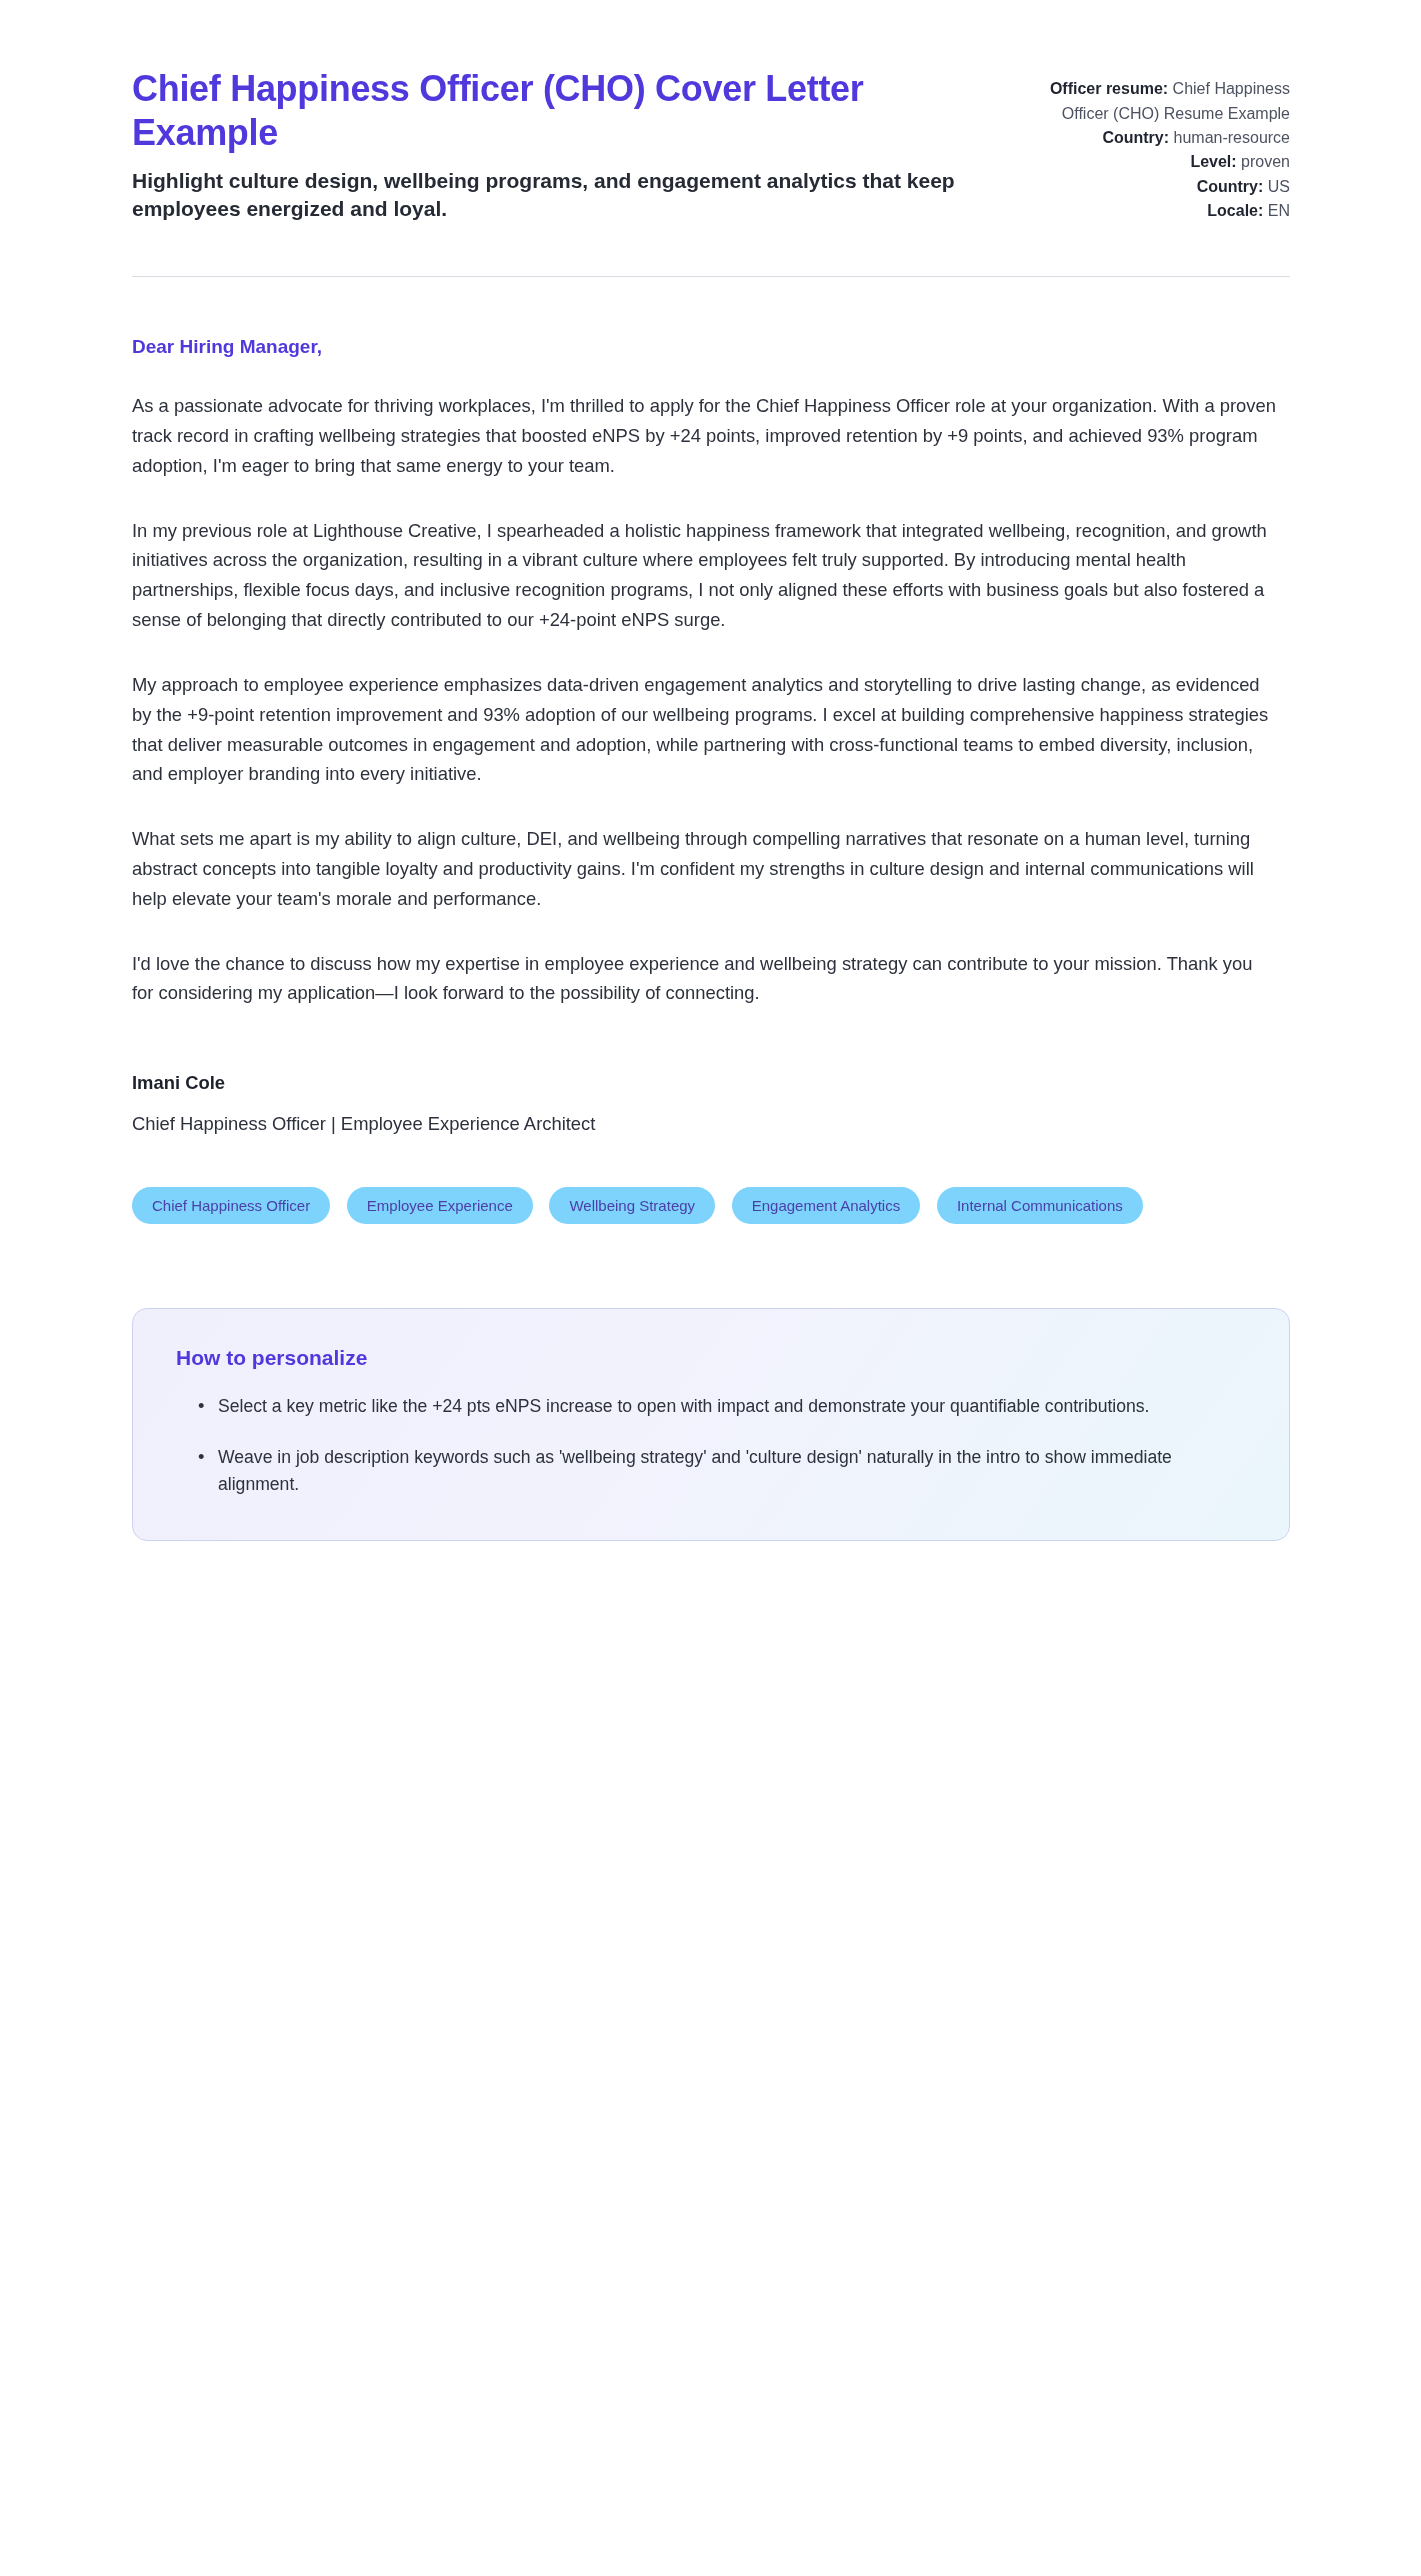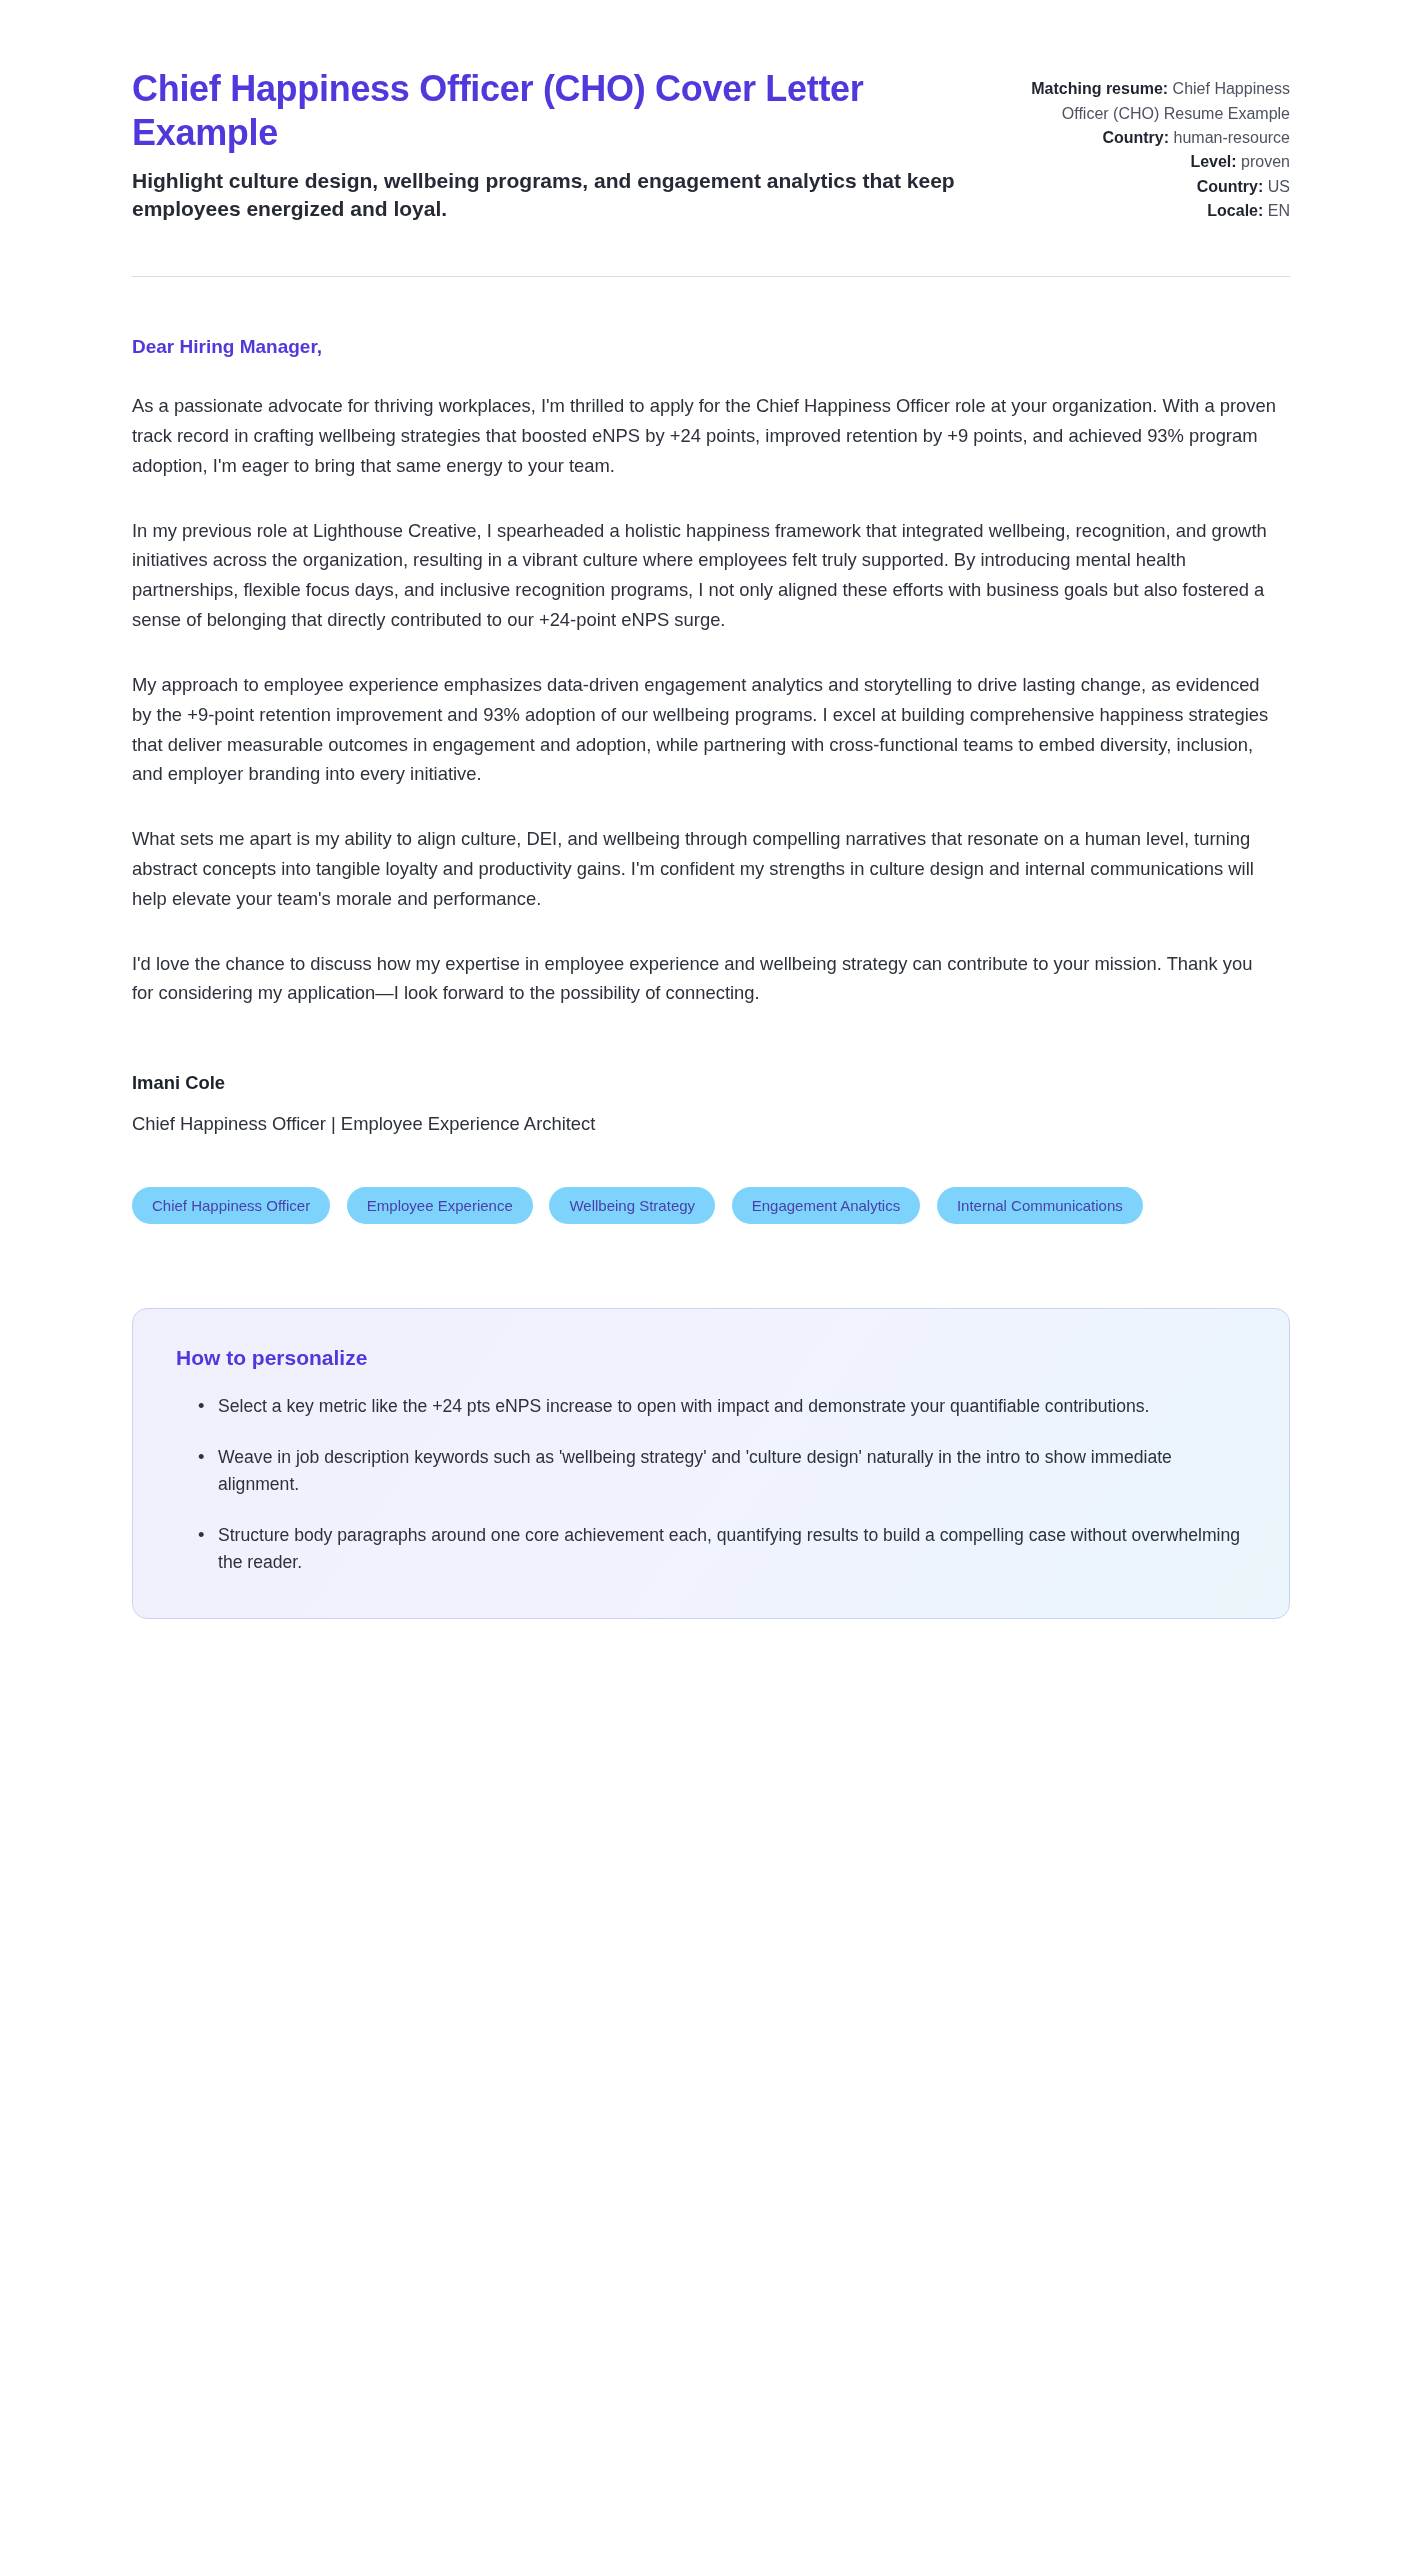--- a/index.html
+++ b/index.html
@@ -153,21 +153,21 @@
 
 <div class="page">
 
   <div class="header">
     <div class="header-left">
       <h1 class="doc-title">Chief Happiness Officer (CHO) Cover Letter Example</h1>
       <p class="doc-subtitle">Highlight culture design, wellbeing programs, and engagement analytics that keep employees energized and loyal.</p>
     </div>
     <div class="meta">
       <div class="meta-row">
-        <span class="meta-label">Matching resume:</span>
+        <span class="meta-label">Officer resume:</span>
         <span class="meta-value">Chief Happiness Officer (CHO) Resume Example</span>
       </div>
       <div class="meta-row">
         <span class="meta-label">Country:</span>
         <span class="meta-value">human-resource</span>
       </div>
       <div class="meta-row">
         <span class="meta-label">Level:</span>
         <span class="meta-value">proven</span>
       </div>
@@ -202,18 +202,17 @@
     <span class="tag">Wellbeing Strategy</span>
     <span class="tag">Engagement Analytics</span>
     <span class="tag">Internal Communications</span>
   </div>
 
   <div class="tipbox">
     <h2>How to personalize</h2>
     <ul class="tiplist">
       <li>Select a key metric like the +24 pts eNPS increase to open with impact and demonstrate your quantifiable contributions.</li>
       <li>Weave in job description keywords such as 'wellbeing strategy' and 'culture design' naturally in the intro to show immediate alignment.</li>
-      <li>Structure body paragraphs around one core achievement each, quantifying results to build a compelling case without overwhelming the reader.</li>
     </ul>
   </div>
 
 </div>
 
 
 </body></html>

